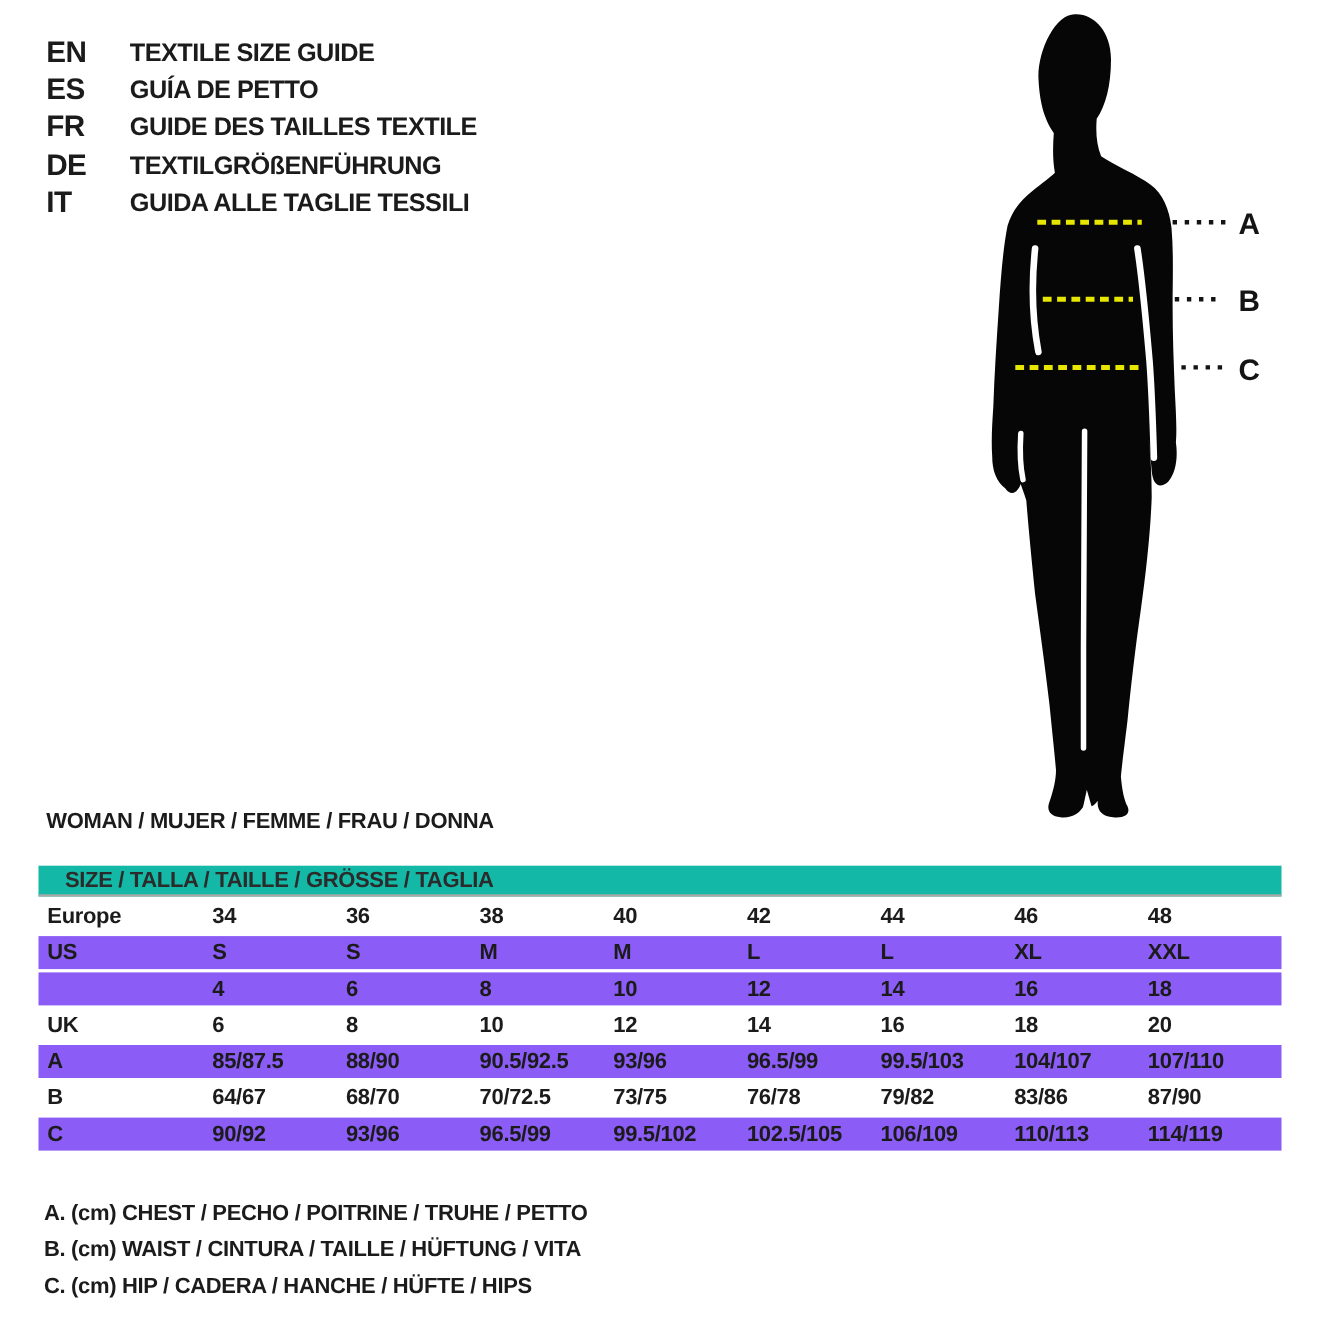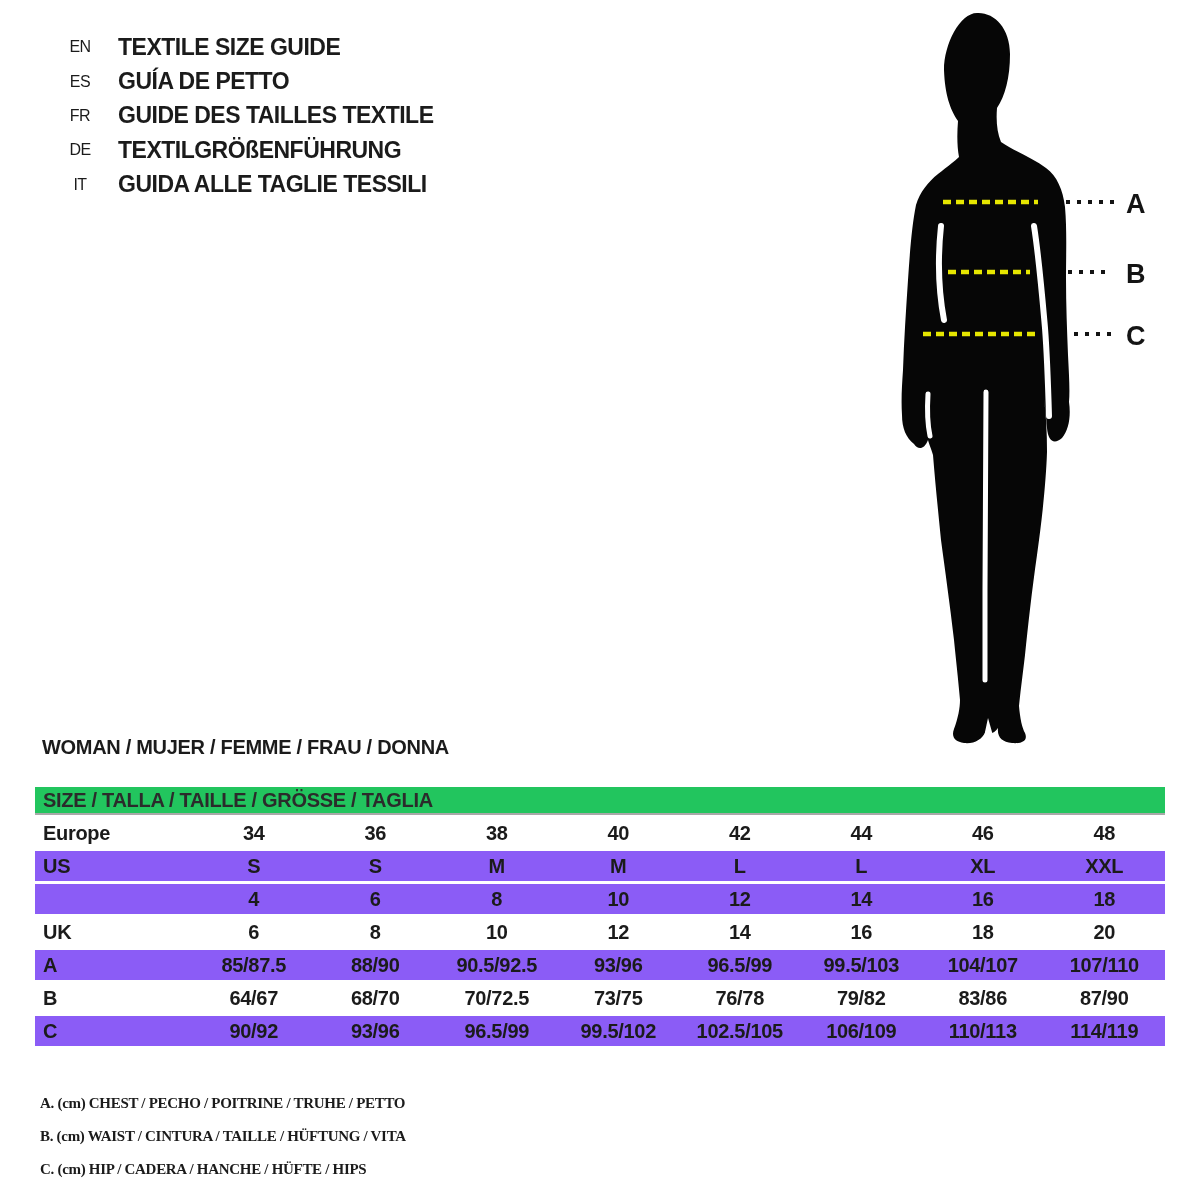--- a/index.html
+++ b/index.html
@@ -4,45 +4,45 @@
 <style>
   html,body{margin:0;padding:0;background:#fff;}
   .canvas{
     position:relative;width:1200px;height:1200px;background:#ffffff;
     font-family:"Liberation Sans",sans-serif;color:#1b1b1b;overflow:hidden;
   }
 
   
   .lang-list{position:absolute;left:42px;top:30px;}
   .lang-row{display:flex;height:34.4px;align-items:center;}
-  .lang-code{width:76px;font-size:16px;font-weight:400;letter-spacing:-0.5px;text-align:center;}
+  .lang-code{width:76px;font-size:27px;font-weight:700;letter-spacing:-0.5px;}
   .lang-title{font-size:23px;font-weight:700;letter-spacing:-0.5px;white-space:nowrap;text-align:right;}
 
   
   .figure{position:absolute;left:858px;top:0;width:342px;height:770px;}
   .figure svg{display:block;}
   .measure-label{font-family:"Liberation Sans",sans-serif;font-size:27px;font-weight:600;fill:#141414;}
 
   
   .gender-line{position:absolute;left:42px;top:736px;font-size:20px;font-weight:700;letter-spacing:-0.3px;}
 
   
   .size-table{position:absolute;left:35px;top:787px;width:1130px;}
   .table-header{
-    height:26px;line-height:27px;background:#22c55e;border-bottom:2px solid #a8a8a8;
-    margin-bottom:3px;padding-left:8px;font-size:20px;font-weight:700;color:#2b2b2b;letter-spacing:-0.3px;
+    height:26px;line-height:27px;background:#14b8a6;border-bottom:2px solid #a8a8a8;
+    margin-bottom:3px;padding-left:24px;font-size:20px;font-weight:700;color:#2b2b2b;letter-spacing:-0.3px;
   }
   .t-row{display:flex;height:30px;margin-bottom:3px;align-items:center;}
   .t-row.shaded{background:#8b5cf6;}
   .t-label{width:150px;padding-left:8px;font-size:20px;font-weight:700;letter-spacing:-0.3px;}
-  .t-cell{flex:1;text-align:center;font-size:20px;font-weight:700;letter-spacing:-0.3px;}
+  .t-cell{flex:1;text-align:left;font-size:20px;font-weight:700;letter-spacing:-0.3px;}
 
   
   .legend{position:absolute;left:40px;top:1087px;}
-  .legend-line{font-size:15px;font-weight:700;line-height:33px;letter-spacing:-0.3px;white-space:nowrap;font-family:Liberation Serif, serif;}
+  .legend-line{font-size:20px;font-weight:700;line-height:33px;letter-spacing:-0.3px;white-space:nowrap;}
 </style>
 </head>
 <body>
 
 <div class="canvas">
 
   <div class="lang-list">
       <div class="lang-row">
         <span class="lang-code">EN</span>
         <span class="lang-title">TEXTILE SIZE GUIDE</span>

